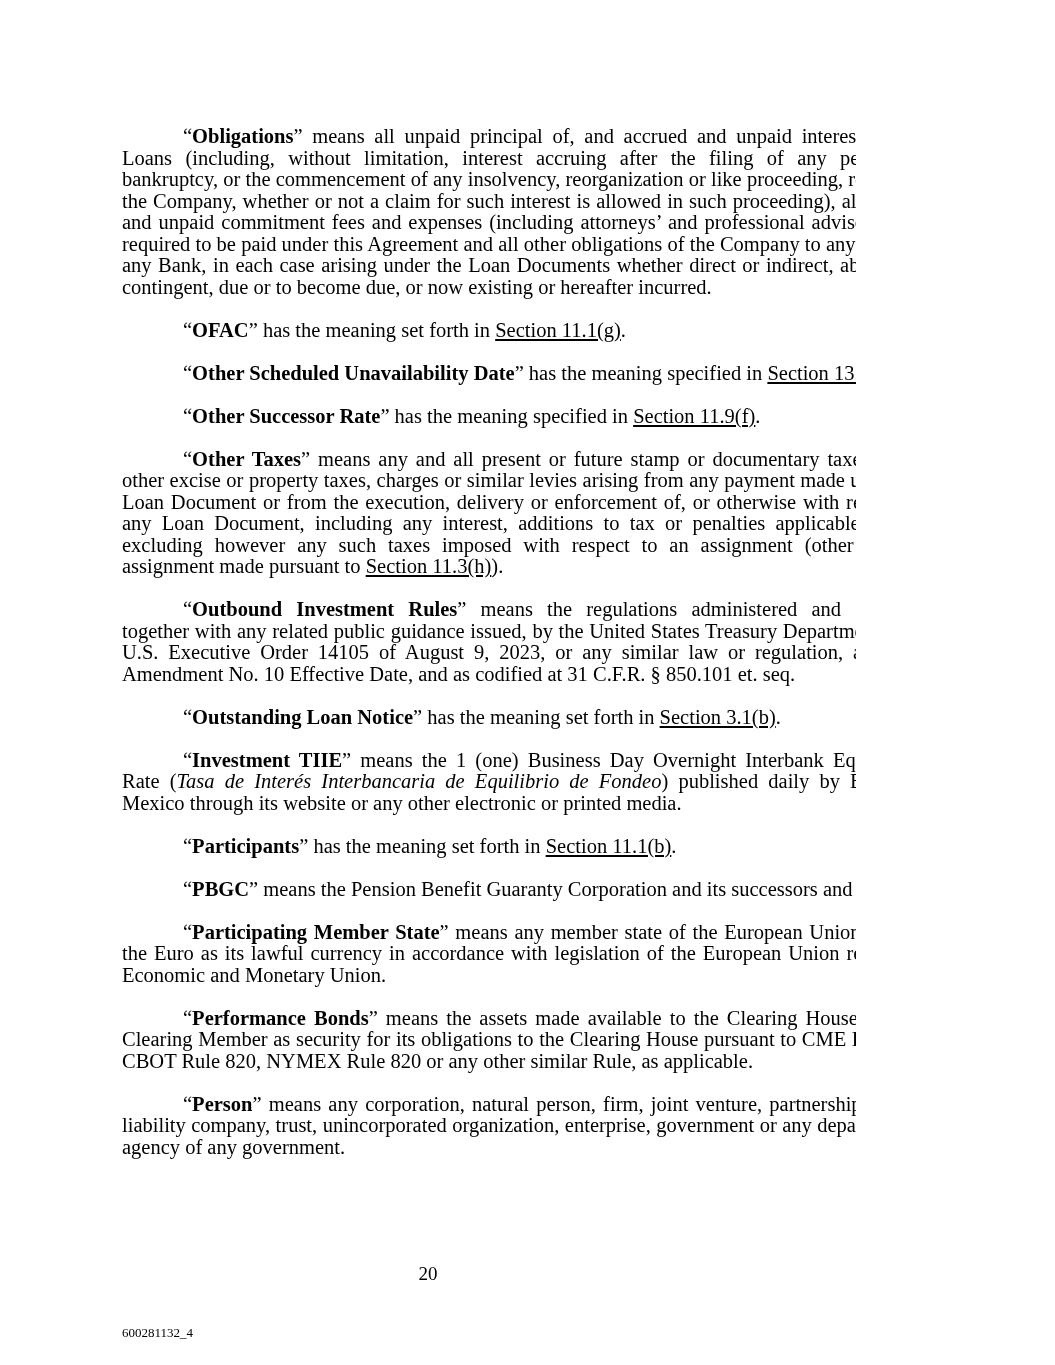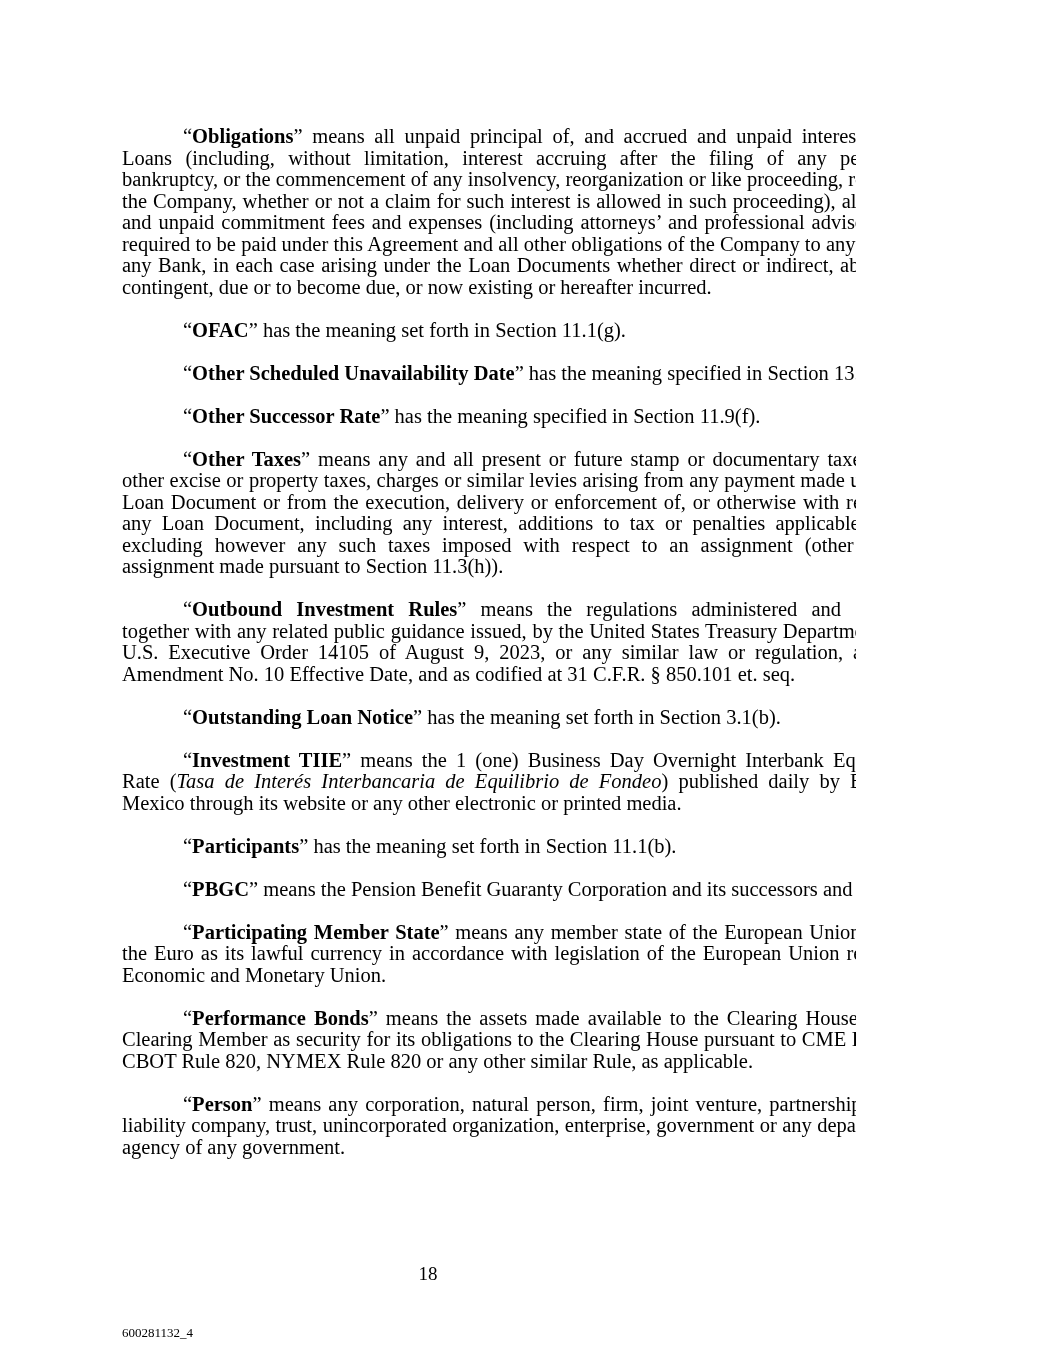--- a/index.html
+++ b/index.html
@@ -26,21 +26,21 @@
   p.para {
     margin: 0 0 21.5px 0;
     text-indent: 61px;
     text-align: justify;
     line-height: 21.5px;
     hyphens: none;
     -webkit-hyphens: none;
   }
   .b { font-weight: bold; }
   .i { font-style: italic; }
-  .u { }
+  .u { text-decoration: underline; }
   .footer-page-number {
     position: absolute;
     top: 1263px;
     left: 0;
     width: 100%;
     text-align: center;
     font-size: 19px;
     line-height: 22px;
   }
   .footer-doc-id {
@@ -64,15 +64,15 @@
       <p class="para"><span class="">“</span><span class="b">Other Taxes</span><span class="">” means any and all present or future stamp or documentary taxes or any other excise or property taxes, charges or similar levies arising from any payment made under any Loan Document or from the execution, delivery or enforcement of, or otherwise with respect to, any Loan Document, including any interest, additions to tax or penalties applicable thereto, excluding however any such taxes imposed with respect to an assignment (other than an assignment made pursuant to </span><span class="u">Section 11.3(h)</span><span class="">).</span></p>
       <p class="para"><span class="">“</span><span class="b">Outbound Investment Rules</span><span class="">” means the regulations administered and enforced, together with any related public guidance issued, by the United States Treasury Department under U.S. Executive Order 14105 of August 9, 2023, or any similar law or regulation, as of the Amendment No. 10 Effective Date, and as codified at 31 C.F.R. § 850.101 et. seq.</span></p>
       <p class="para"><span class="">“</span><span class="b">Outstanding Loan Notice</span><span class="">” has the meaning set forth in </span><span class="u">Section 3.1(b)</span><span class="">.</span></p>
       <p class="para"><span class="">“</span><span class="b">Investment TIIE</span><span class="">” means the 1 (one) Business Day Overnight Interbank Equilibrium Rate (</span><span class="i">Tasa de Interés Interbancaria de Equilibrio de Fondeo</span><span class="">) published daily by Banco de Mexico through its website or any other electronic or printed media.</span></p>
       <p class="para"><span class="">“</span><span class="b">Participants</span><span class="">” has the meaning set forth in </span><span class="u">Section 11.1(b)</span><span class="">.</span></p>
       <p class="para"><span class="">“</span><span class="b">PBGC</span><span class="">” means the Pension Benefit Guaranty Corporation and its successors and assigns.</span></p>
       <p class="para"><span class="">“</span><span class="b">Participating Member State</span><span class="">” means any member state of the European Union that has the Euro as its lawful currency in accordance with legislation of the European Union relating to Economic and Monetary Union.</span></p>
       <p class="para"><span class="">“</span><span class="b">Performance Bonds</span><span class="">” means the assets made available to the Clearing House by each Clearing Member as security for its obligations to the Clearing House pursuant to CME Rule 820, CBOT Rule 820, NYMEX Rule 820 or any other similar Rule, as applicable.</span></p>
       <p class="para"><span class="">“</span><span class="b">Person</span><span class="">” means any corporation, natural person, firm, joint venture, partnership, limited liability company, trust, unincorporated organization, enterprise, government or any department or agency of any government.</span></p>
     </main>
-  <div class="footer-page-number">18</div>
+  <div class="footer-page-number">20</div>
   <div class="footer-doc-id">600281132_4</div>
 </div>
 
 </body></html>

